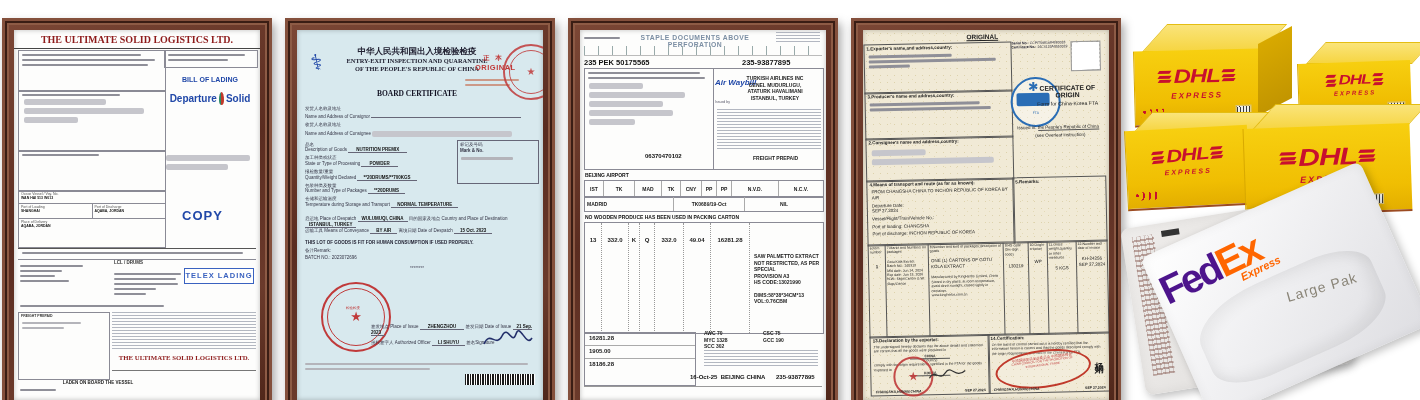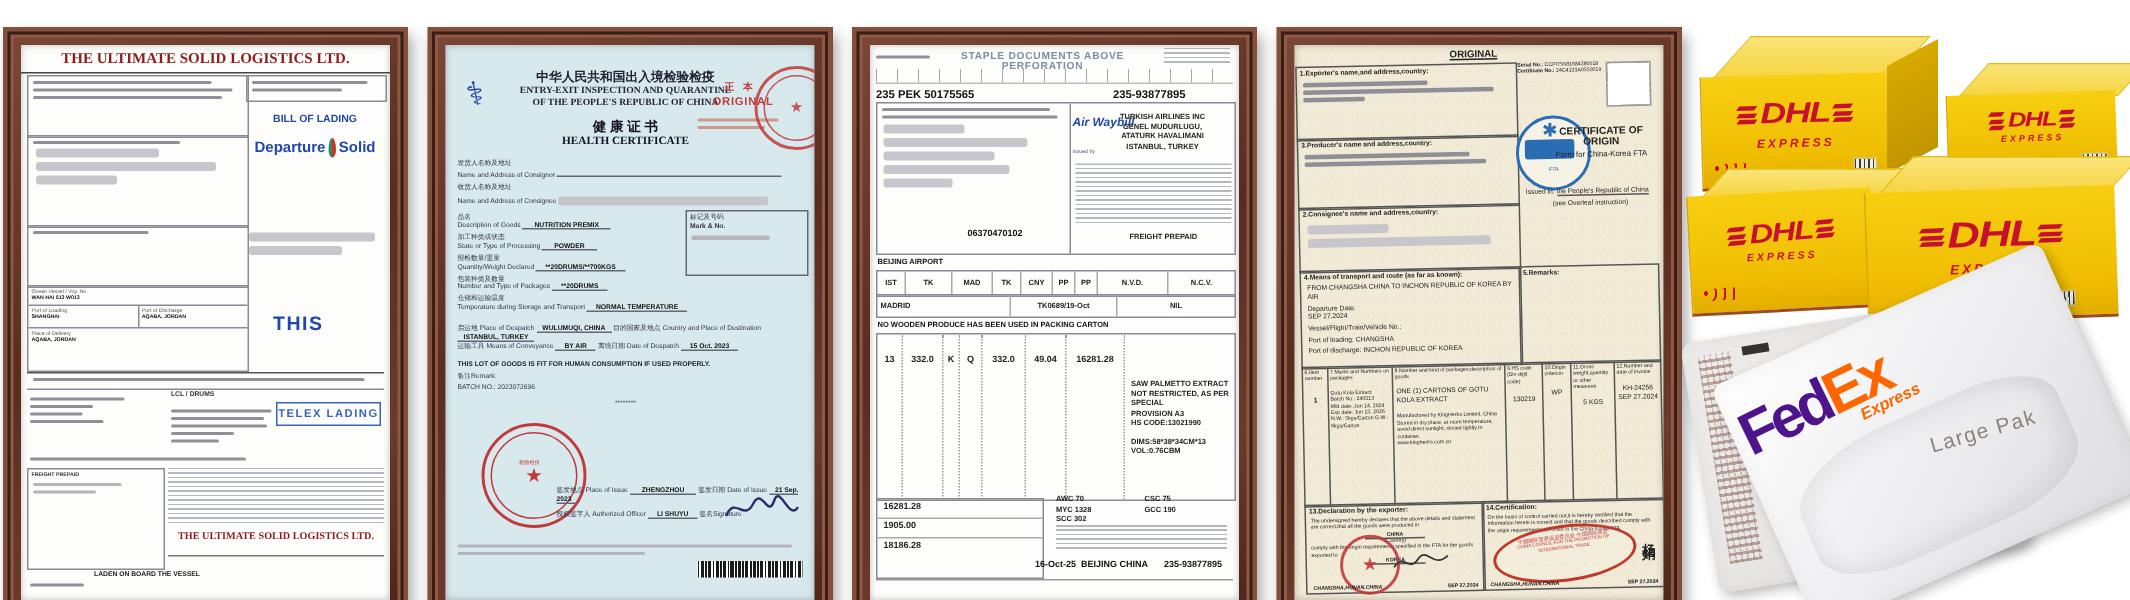--- a/index.html
+++ b/index.html
@@ -101,21 +101,21 @@
         <div class="t3" style="border-bottom:1px solid #8a8a95;padding:1px 2px;color:#555;height:10px;">
           <span>Ocean Vessel / Voy. No.</span><br>
           <span class="bold" style="color:#111;">WAN HAI 513 W013</span>
         </div>
         <div style="display:flex;border-bottom:1px solid #8a8a95;height:14px;">
           <div class="t3" style="flex:1;padding:1px 2px;color:#555;"><span>Port of Loading</span><br><span class="bold" style="color:#111;">SHANGHAI</span></div>
           <div class="t3" style="flex:1;border-left:1px solid #8a8a95;padding:1px 2px;color:#555;"><span>Port of Discharge</span><br><span class="bold" style="color:#111;">AQABA, JORDAN</span></div>
         </div>
         <div class="t3" style="padding:1px 2px;color:#555;"><span>Place of Delivery</span><br><span class="bold" style="color:#111;">AQABA, JORDAN</span></div>
       </div>
-      <div class="abs bold blue" style="left:168px;top:178px;font-size:13px;letter-spacing:1px;">THIS</div>
+      <div class="abs bold blue" style="left:168px;top:178px;font-size:13px;letter-spacing:1px;">COPY</div>
 
       <div class="abs" style="left:4px;top:218px;width:238px;height:10px;border-top:1px solid #555;border-bottom:1px solid #8a8a95;">
         <div class="lines dk" style="margin:2px 4px;">
             <i style="width:96%"></i>
           </div>
       </div>
       <div class="abs lines dk" style="left:6px;top:232px;width:70px;">
         <i style="width:90%"></i>
           <i style="width:60%"></i>
           <i style="width:50%"></i>
@@ -151,22 +151,21 @@
         </div>
     </div>
   </div>
 
   <div class="frame" style="left:285px;">
     <div class="paper" style="background:#d8e9ee;">
       <div class="abs blue" style="left:14px;top:20px;font-size:22px;transform:rotate(-12deg);">⚕</div>
       <div class="abs bold ctr" style="left:30px;top:16px;width:180px;font-size:8.5px;color:#223;">中华人民共和国出入境检验检疫</div>
       <div class="abs serif bold ctr" style="left:30px;top:27px;width:180px;font-size:6.4px;color:#223;">ENTRY-EXIT INSPECTION AND QUARANTINE</div>
       <div class="abs serif bold ctr" style="left:30px;top:35px;width:180px;font-size:6.4px;color:#223;">OF THE PEOPLE'S REPUBLIC OF CHINA</div>
-      <div class="abs bold ctr" style="left:30px;top:48px;width:180px;font-size:9px;color:#112;">健 康 证 书</div>
-      <div class="abs serif bold ctr" style="left:30px;top:59px;width:180px;font-size:7.5px;color:#112;">HEALTH CERTIFICATE</div>
+      <div class="abs serif bold ctr" style="left:30px;top:59px;width:180px;font-size:7.5px;color:#112;">BOARD CERTIFICATE</div>
       <div class="abs bold red" style="left:186px;top:24px;font-size:6.5px;letter-spacing:2px;">正 本</div>
       <div class="abs bold red" style="left:178px;top:33px;font-size:7.5px;letter-spacing:.5px;">ORIGINAL</div>
       <div class="abs lines" style="left:168px;top:46px;width:60px;">
           <i style="width:90%;background:#c98"></i>
           <i style="width:75%;background:#c98"></i>
         </div>
       <div class="ring" style="left:206px;top:14px;width:52px;height:52px;opacity:.85;">
         <div class="inner"></div>
           <div class="star" style="font-size:10px;">★</div>
       </div>

